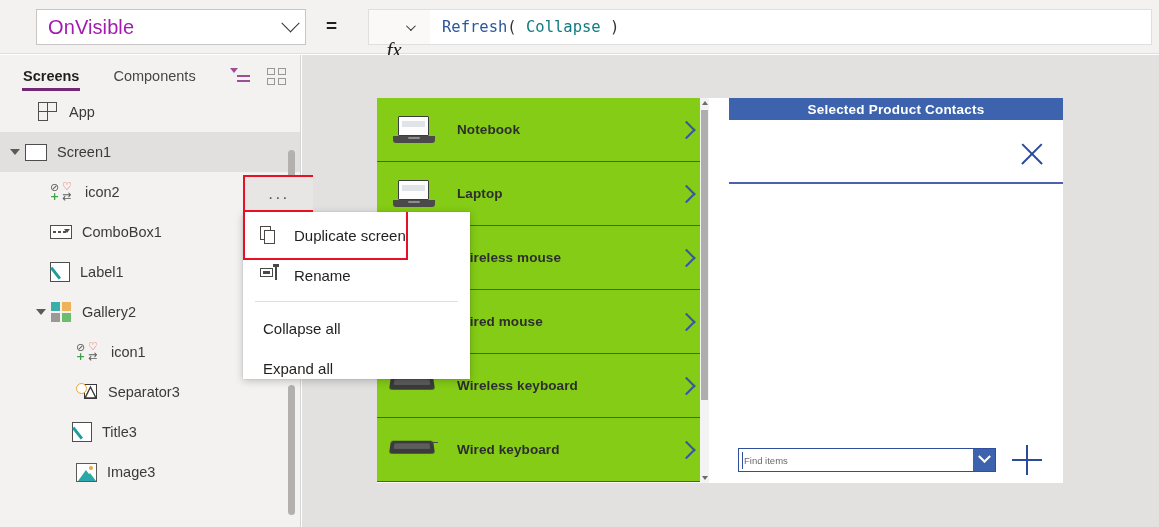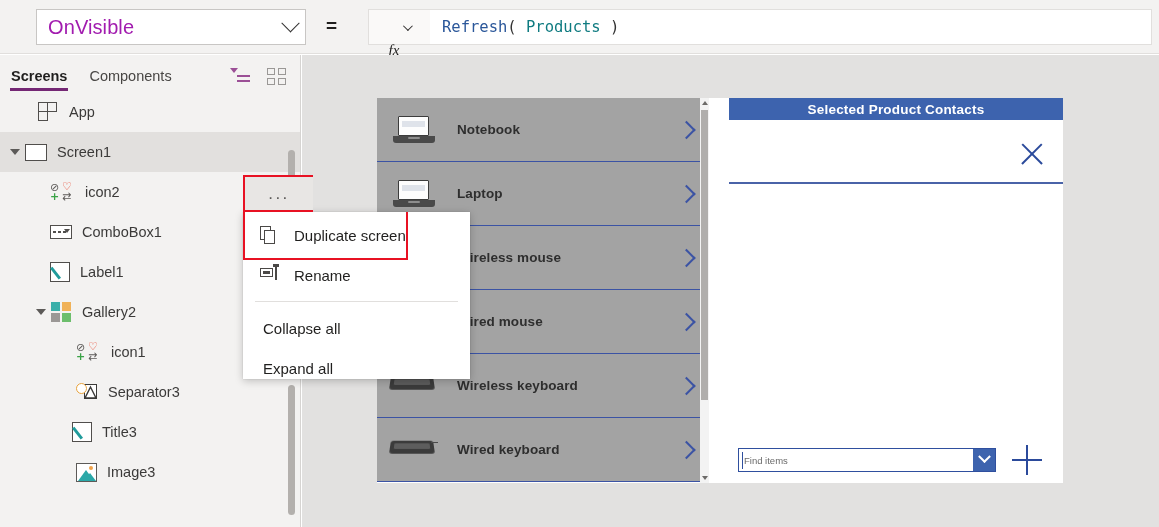--- a/index.html
+++ b/index.html
@@ -58,21 +58,21 @@
     background: #faf9f8;
     border: 1px solid #e1dfdd;
     border-right: none;
     display: flex; align-items: center; justify-content: center;
     gap: 4px;
     cursor: pointer;
   }
   .fx-glyph {
     font-family: "Liberation Serif", serif;
     font-style: italic;
-    font-size: 15px;
+    font-size: 21px;
     color: #201f1e;
     line-height: 1;
     margin-top: 47px;
   }
   .fx-chev {
     width: 7px; height: 7px;
     border-right: 1.3px solid #323130;
     border-bottom: 1.3px solid #323130;
     transform: rotate(45deg) translateY(-2px);
   }
@@ -106,20 +106,21 @@
     height: 36px;
     background: #f3f2f1;
     display: flex; align-items: flex-end;
   }
   .tab {
     position: relative;
     padding: 0 11px 7px 11px;
     font-size: 14.5px;
     color: #484644;
     cursor: pointer;
+    margin-left: 12px;
   }
   .tab.active { color: #201f1e; font-weight: bold; }
   .tab.active::after {
     content: "";
     position: absolute;
     left: 10px; right: 10px; bottom: 0;
     height: 2.6px;
     background: #742774;
   }
   .tab-icons {
@@ -338,21 +339,21 @@
     background: #ffffff;
     overflow: hidden;
   }
   .gal-item {
     position: relative;
     height: 64px;
     border-bottom: 1px solid #3b53a4;
     display: flex; align-items: center;
     padding-left: 10px;
     cursor: pointer;
-    background: #a3a3a3;
+    background: #84cc16;
   }
   .gal-thumb {
     width: 54px; height: 42px; flex: 0 0 auto;
     position: relative; margin-right: 16px;
   }
   .gal-title {
     font-size: 13.5px; font-weight: bold; color: #2e2e2e;
     letter-spacing: .1px;
   }
   .gal-chev {
@@ -461,21 +462,21 @@
     <div class="prop-select">
       <span class="label">OnVisible</span>
       <span class="chevron-dn"></span>
     </div>
     <div class="eq-sign">=</div>
     <div class="fx-box">
       <span class="fx-glyph">fx</span>
       <span class="fx-chev"></span>
     </div>
     <div class="formula-input">
-      <span class="tok-fn">Refresh</span><span class="tok-punc">( </span><span class="tok-tbl">Products</span><span class="tok-punc"> )</span>
+      <span class="tok-fn">Refresh</span><span class="tok-punc">( </span><span class="tok-tbl">Collapse</span><span class="tok-punc"> )</span>
     </div>
   </div>
 
   <div class="sidebar">
 
     <div class="tabs-row">
       <div class="tab active">
         <span>Screens</span>
       </div>
       <div class="tab">

